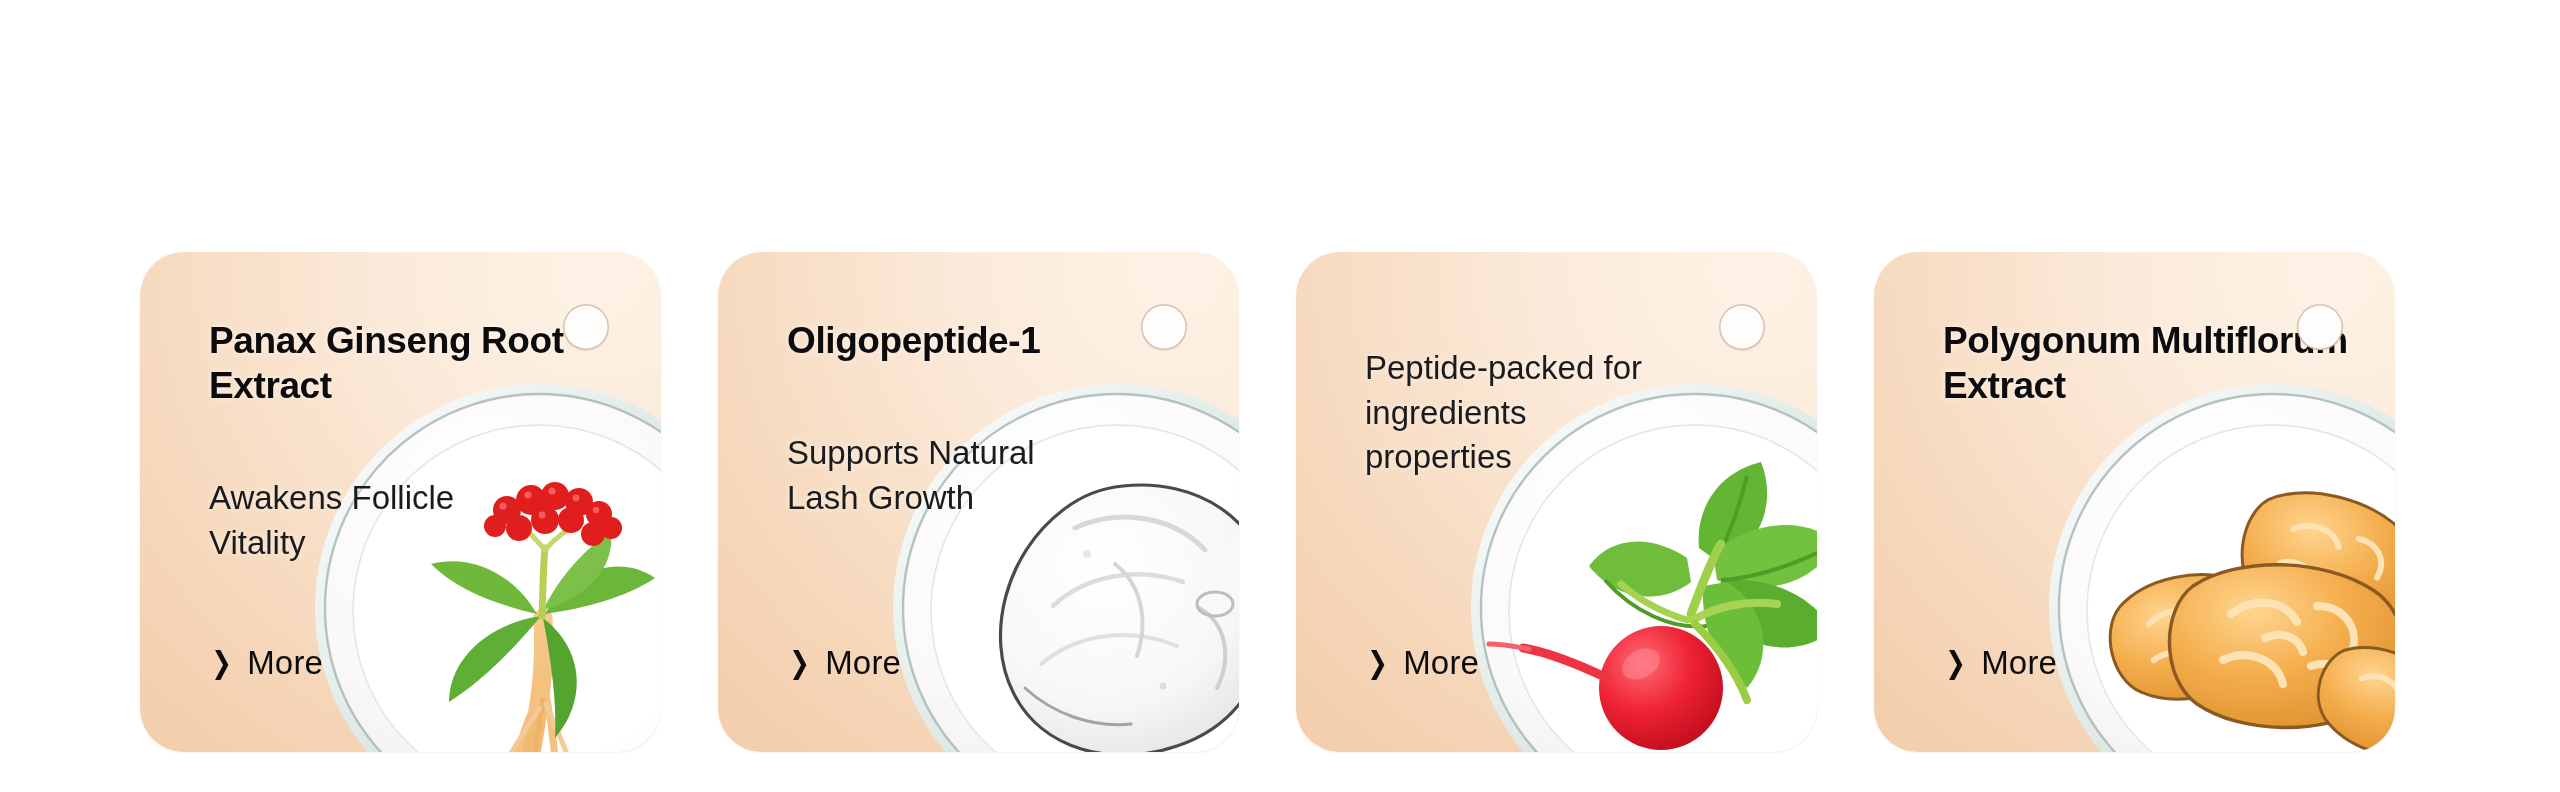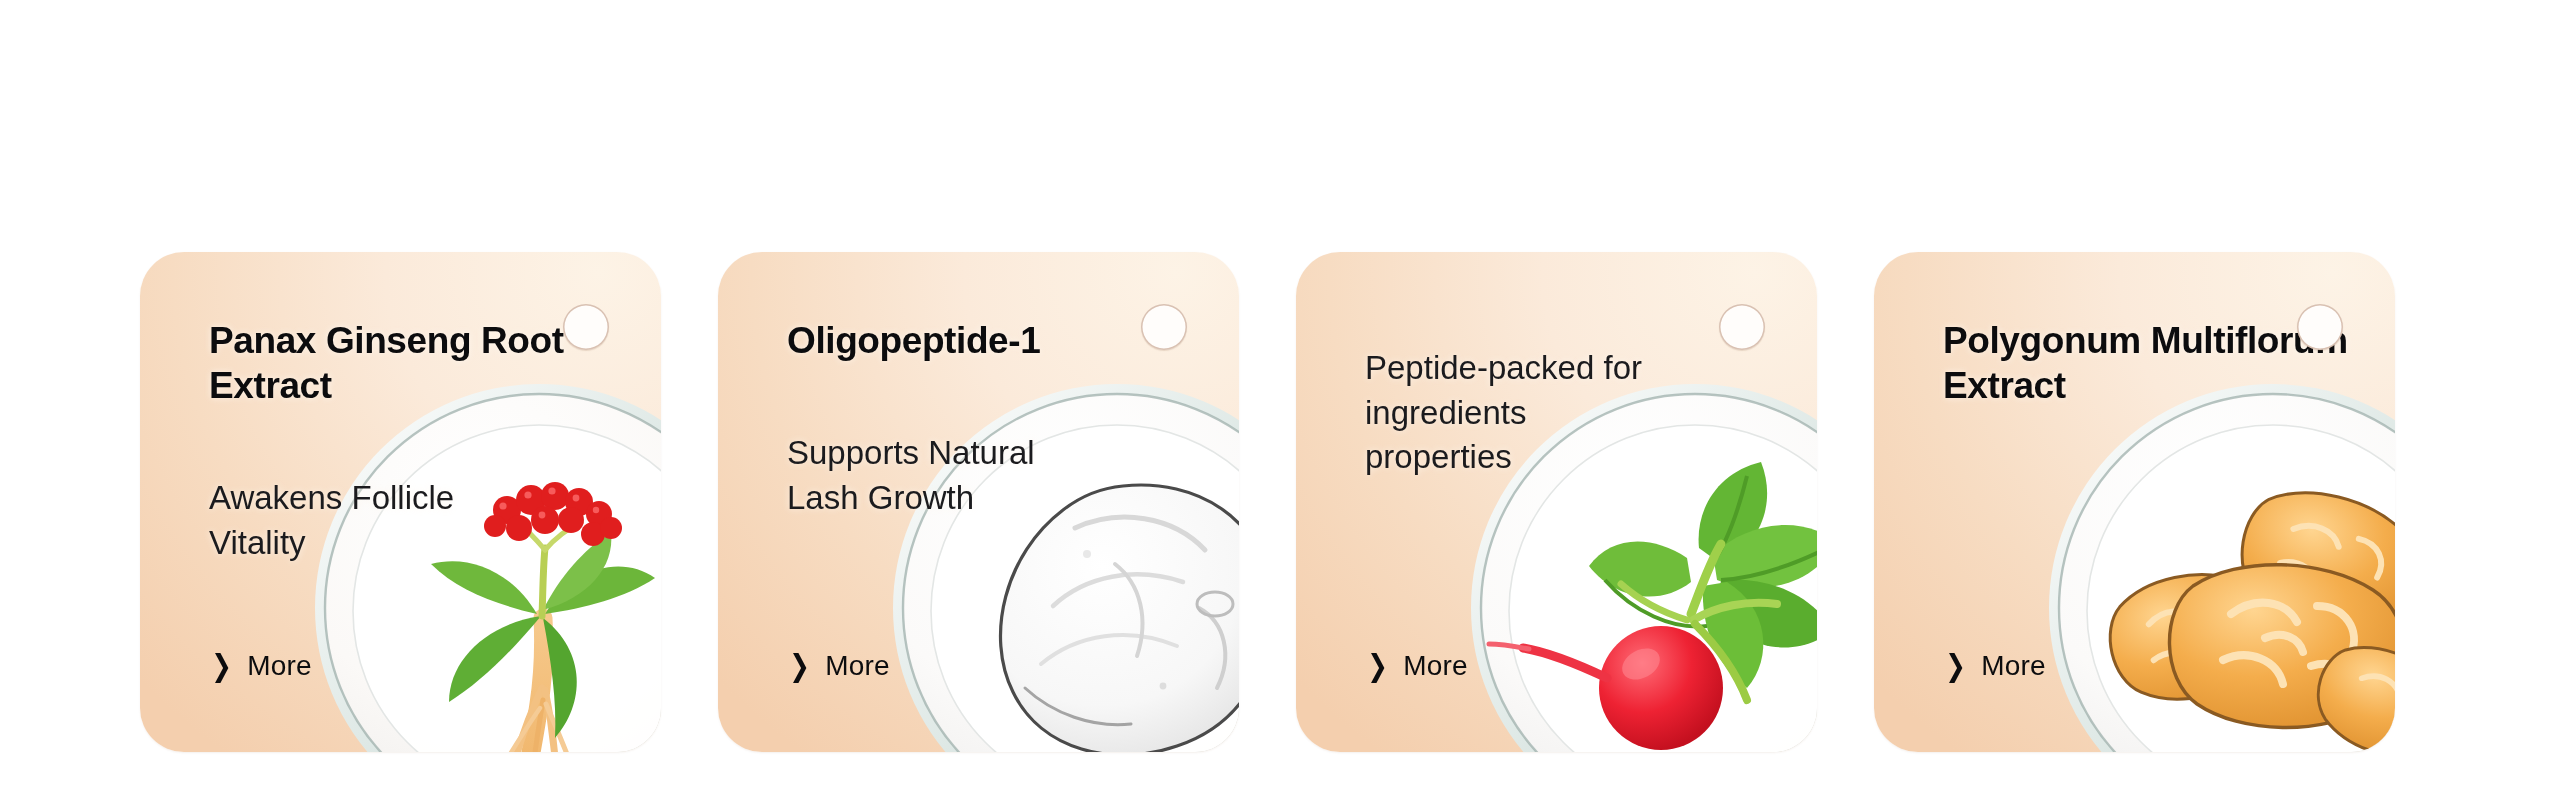--- a/index.html
+++ b/index.html
@@ -138,21 +138,21 @@
   .more-chevron {
     font-family:"DejaVu Sans", sans-serif;
     font-size:30px;
     font-weight:700;
     line-height:1;
     color:#0c0c0e;
     transform:scaleX(0.82);
   }
   .more-label {
     font-family:"Liberation Sans", sans-serif;
-    font-size:28px;
+    font-size:33px;
     font-weight:400;
     color:#0c0c0e;
     letter-spacing:.2px;
   }
 </style>
 </head>
 <body>
 
 <div class="page">
 

